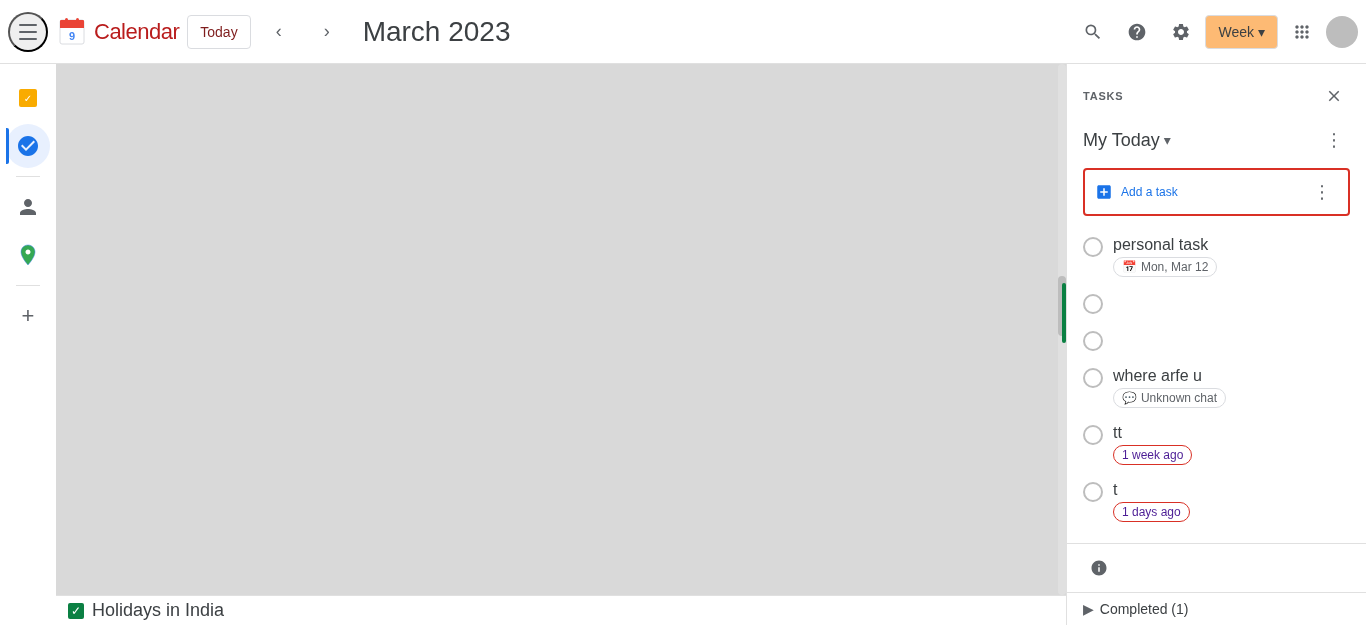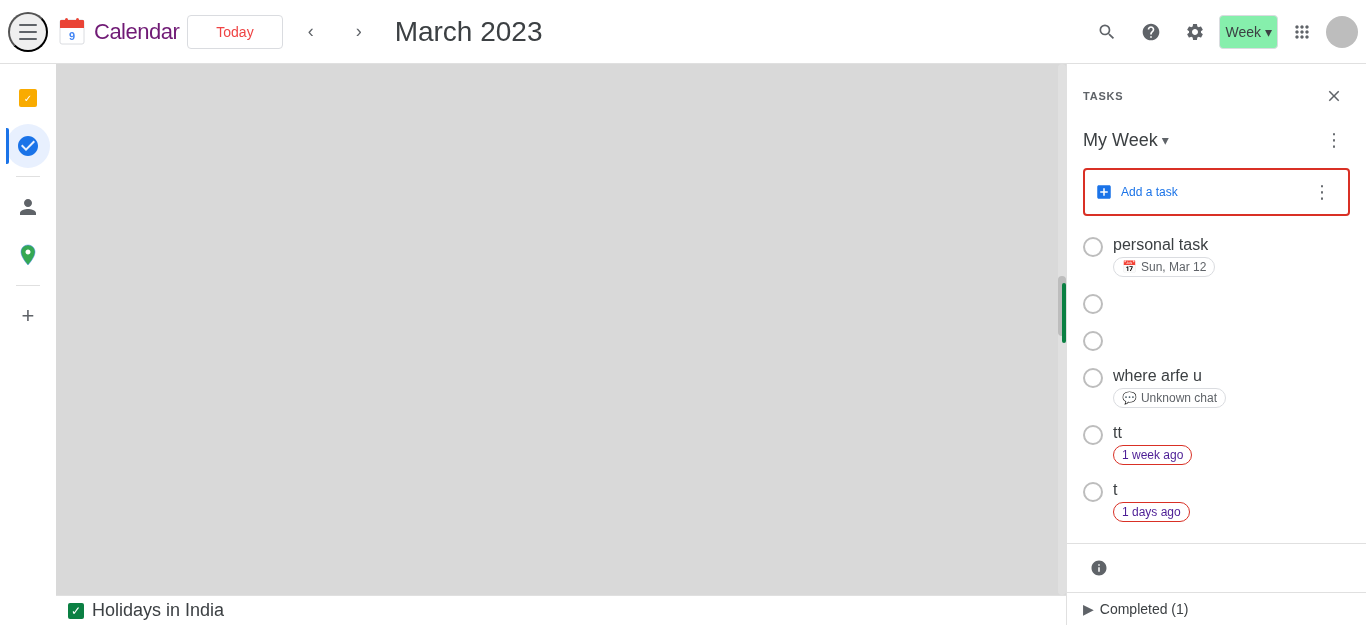--- a/index.html
+++ b/index.html
@@ -9,40 +9,40 @@
     .header {
       display: flex; align-items: center; height: 64px; padding: 0 8px;
       border-bottom: 1px solid #e0e0e0; gap: 8px; flex-shrink: 0;
     }
     .header-left { display: flex; align-items: center; gap: 8px; }
     .menu-icon { width: 40px; height: 40px; display: flex; align-items: center; justify-content: center; border-radius: 50%; cursor: pointer; }
     .menu-icon span { display: flex; flex-direction: column; gap: 5px; }
     .menu-icon span i { display: block; width: 18px; height: 2px; background: #5f6368; border-radius: 2px; }
     .logo { display: flex; align-items: center; gap: 6px; text-decoration: none; }
     .logo-icon { width: 32px; height: 32px; }
-    .logo-text { font-size: 22px; color: #701a75; font-weight: 400; letter-spacing: -0.5px; }
+    .logo-text { font-size: 22px; color: #b91c1c; font-weight: 400; letter-spacing: -0.5px; }
     .today-btn {
-      border: 1px solid #dadce0; border-radius: 4px; padding: 8px 28px;
-      font-size: 14px; cursor: pointer; background: #fff; color: #ef4444;
+      border: 1px solid #dadce0; border-radius: 4px; padding: 8px 12px;
+      font-size: 14px; cursor: pointer; background: #fff; color: #7f1d1d;
       font-family: inherit; font-weight: 500;
     }
     .nav-arrow {
       width: 40px; height: 40px; display: flex; align-items: center; justify-content: center;
       border-radius: 50%; cursor: pointer; border: none; background: transparent; color: #5f6368;
       font-size: 18px;
     }
     .month-title { font-size: 28px; color: #3c4043; font-weight: 400; margin: 0 8px; }
     .header-right { margin-left: auto; display: flex; align-items: center; gap: 4px; }
     .icon-btn {
       width: 40px; height: 40px; display: flex; align-items: center; justify-content: center;
       border-radius: 50%; cursor: pointer; border: none; background: transparent; color: #5f6368;
     }
     .week-btn {
-      border: 1px solid #dadce0; border-radius: 4px; padding: 8px 5px;
-      font-size: 14px; cursor: pointer; background: #86efac; color: #3c4043;
+      border: 1px solid #dadce0; border-radius: 4px; padding: 8px 12px;
+      font-size: 14px; cursor: pointer; background: #fdba74; color: #3c4043;
       font-family: inherit; font-weight: 500; display: flex; align-items: center; gap: 4px;
     }
     .avatar { width: 32px; height: 32px; border-radius: 50%; background: #bdbdbd; }
 
     
     .main-body { display: flex; flex: 1; overflow: hidden; }
 
     
     .side-icons {
       width: 56px; display: flex; flex-direction: column; align-items: center;
@@ -269,21 +269,21 @@
       </div>
       <button class="tasks-close-btn">
         <svg width="18" height="18" viewBox="0 0 24 24" fill="#5f6368">
           <path d="M19 6.41L17.59 5 12 10.59 6.41 5 5 6.41 10.59 12 5 17.59 6.41 19 12 13.41 17.59 19 19 17.59 13.41 12z"></path>
         </svg>
       </button>
     </div>
 
     <div class="my-tasks-row">
       <div class="my-tasks-title">
-        <span>My Week</span>
+        <span>My Today</span>
         <span class="my-tasks-chevron">▾</span>
       </div>
       <button class="tasks-kebab">⋮</button>
     </div>
 
     <div class="add-task-row">
       <svg width="18" height="18" viewBox="0 0 24 24" fill="#1a73e8">
         <path d="M19 3H5c-1.1 0-2 .9-2 2v14c0 1.1.9 2 2 2h14c1.1 0 2-.9 2-2V5c0-1.1-.9-2-2-2zm-2 10h-4v4h-2v-4H7v-2h4V7h2v4h4v2z"></path>
       </svg>
       <span class="add-task-label">Add a task</span>
@@ -291,21 +291,21 @@
     </div>
 
     <div class="task-list">
 
       <div class="task-item">
         <div class="task-circle"></div>
         <div class="task-content">
           <div class="task-name">personal task</div>
           <span class="task-badge">
             <span>📅</span>
-            <span>Sun, Mar 12</span>
+            <span>Mon, Mar 12</span>
           </span>
         </div>
       </div>
 
       <div class="task-item">
         <div class="task-circle"></div>
         <div class="task-content">
           <div class="task-name">&nbsp;</div>
         </div>
       </div>

